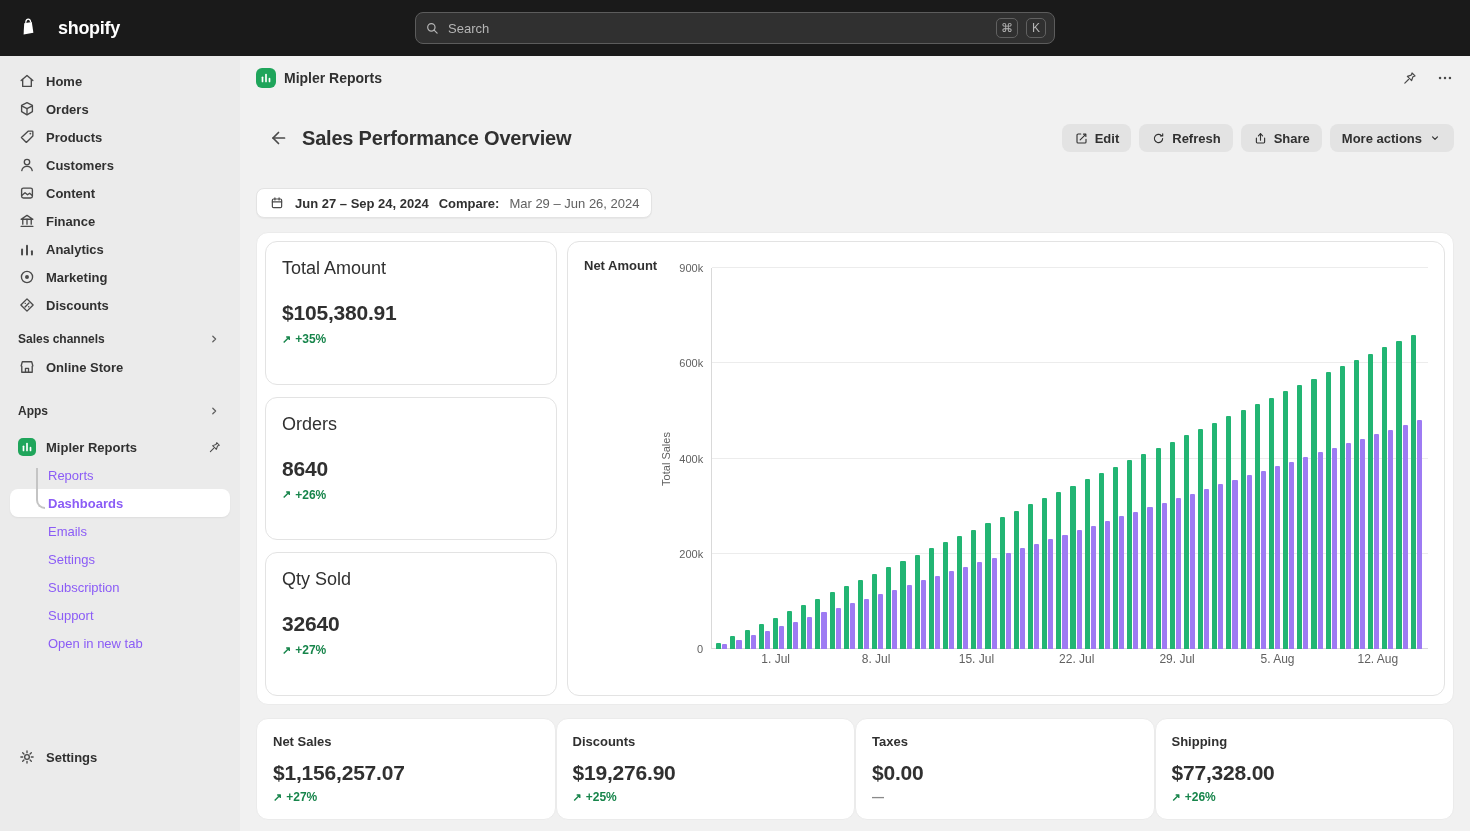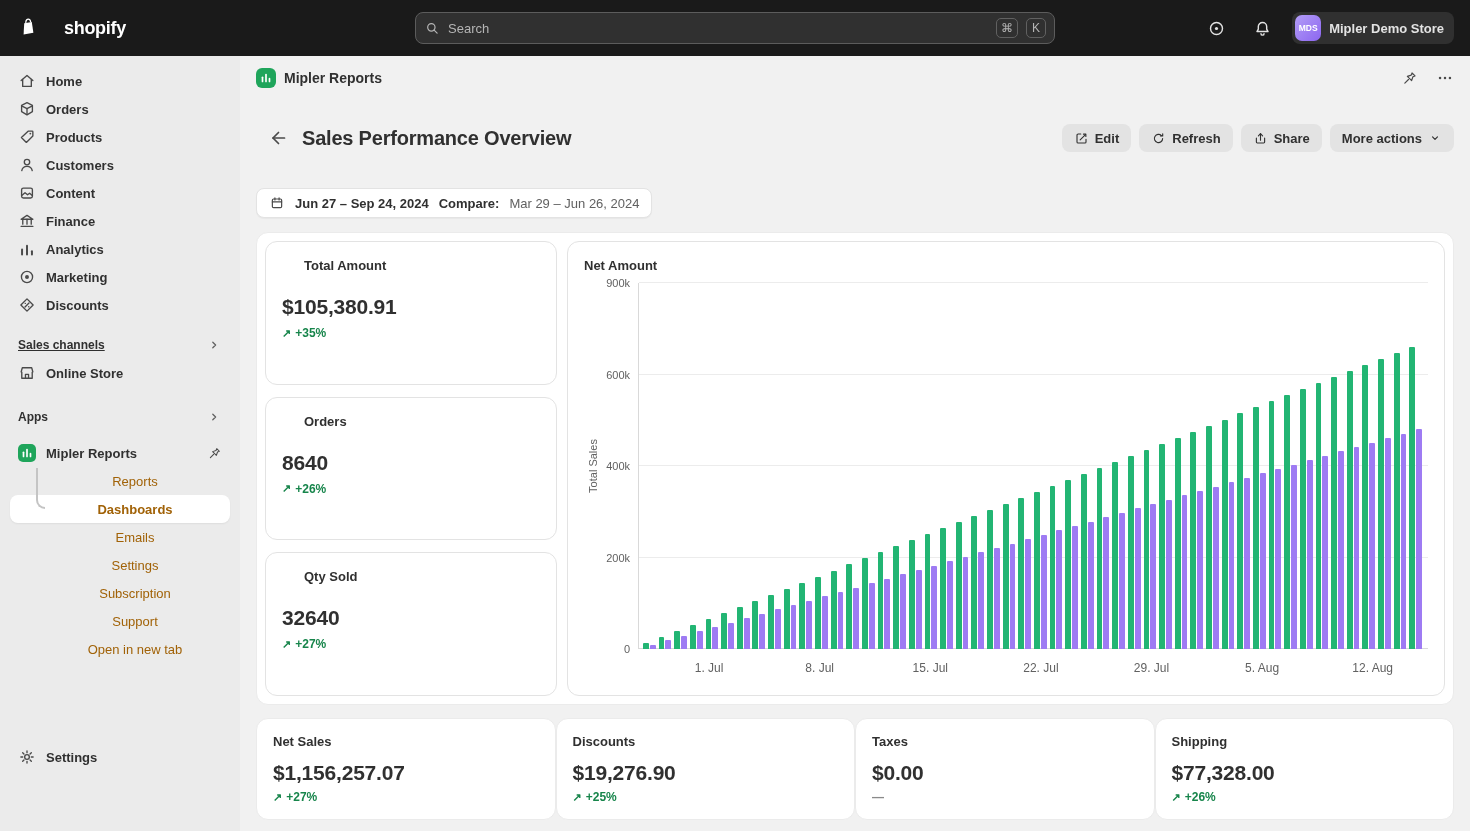--- a/index.html
+++ b/index.html
@@ -9,21 +9,21 @@
     font-family:"Liberation Sans", sans-serif;
     background:#f1f1f1; color:#303030;
   }
   svg { display:block; }
 
   
   .topbar {
     position:fixed; top:0; left:0; width:1470px; height:56px;
     background:#1a1a1a; display:flex; align-items:center; padding:0 16px; z-index:50;
   }
-  .logo { display:flex; align-items:center; gap:24px; }
+  .logo { display:flex; align-items:center; gap:18px; }
   .logo-word { color:#fff; font-size:18px; font-weight:700; letter-spacing:-0.3px; }
   .searchbar {
     position:absolute; left:50%; top:12px; transform:translateX(-50%);
     width:640px; height:32px; background:#303030; border:1px solid #5c5c5c;
     border-radius:8px; display:flex; align-items:center; gap:8px; padding:0 8px;
     color:#b5b5b5; font-size:13px; cursor:text;
   }
   .searchbar .spacer { flex:1; }
   .kbd {
     min-width:20px; height:20px; padding:0 4px; border:1px solid #616161; border-radius:5px;
@@ -49,24 +49,24 @@
   }
   .nav-item {
     height:28px; border-radius:8px; display:flex; align-items:center; gap:10px;
     padding:0 8px; font-size:13px; font-weight:600; color:#303030; cursor:pointer;
   }
   .section-head {
     height:24px; display:flex; align-items:center; justify-content:space-between;
     padding:0 8px; font-size:12px; font-weight:700; color:#303030; cursor:pointer;
   }
   .section-head .chev { color:#616161; }
-  .mt14 { margin-top:14px;text-decoration:underline; } .mt2 { margin-top:2px; } .mt18 { margin-top:18px; } .mt10 { margin-top:10px; }
+  .mt14 { margin-top:8px; } .mt2 { margin-top:2px; } .mt18 { margin-top:18px; } .mt10 { margin-top:10px; }
   .sub-item {
     height:28px; border-radius:8px; display:flex; align-items:center;
-    padding:0 8px 0 38px; font-size:13px; font-weight:400; color:#a16207; cursor:pointer;justify-content:center;
+    padding:0 8px 0 38px; font-size:13px; font-weight:400; color:#8b5cf6; cursor:pointer;
   }
   .sub-item.selected { background:#fff; font-weight:600; box-shadow:0 1px 2px rgba(0,0,0,0.06); }
   .elbow {
     position:absolute; left:36px; top:412px; width:9px; height:41px;
     border-left:2px solid #c4c4c4; border-bottom:2px solid #c4c4c4;
     border-bottom-left-radius:9px; pointer-events:none;
   }
   .sidebar-bottom { position:absolute; left:10px; right:10px; bottom:60px; }
   .app-badge {
     width:18px; height:18px; border-radius:5px; background:#1fa55b;
@@ -103,49 +103,49 @@
 
   .panel {
     margin:14px 16px 0 16px; height:473px; background:#fff;
     border:1px solid #ebebeb; border-radius:12px; padding:8px;
     display:flex; gap:10px;
   }
   .metric-col { width:292px; display:flex; flex-direction:column; gap:12px; }
   .metric-card {
     flex:1; border:1px solid #e3e3e3; border-radius:12px; padding:16px; background:#fff;
   }
-  .metric-label { font-size:13px; font-weight:700;margin-left:22px; }
+  .metric-label { font-size:18px; font-weight:400; }
   .metric-value { font-size:21px; font-weight:700; margin-top:22px; letter-spacing:-0.2px; }
   .delta { margin-top:7px; display:flex; align-items:center; gap:4px; color:#17854b; font-size:12px; font-weight:700; }
   .delta .trend-icon { font-size:11px; line-height:1; }
   .delta.neutral { color:#8a8a8a; }
 
   .chart-card {
     flex:1; border:1px solid #e3e3e3; border-radius:12px; padding:16px;
-    display:flex; flex-direction:column; background:#fff; min-width:0;
+    display:flex; flex-direction:row; background:#fff; min-width:0;
   }
   .chart-title { font-size:13px; font-weight:700; }
   .chart-area { flex:1; display:flex; margin-top:10px; min-height:0; }
   .ylabel-col { width:18px; position:relative; margin-bottom:30px; }
   .ylabel {
     position:absolute; top:50%; left:50%;
     transform:translate(-50%,-50%) rotate(-90deg);
     font-size:11px; color:#616161; white-space:nowrap;
   }
   .yticks-col { width:36px; position:relative; margin-bottom:30px; }
   .ytick { position:absolute; right:8px; transform:translateY(50%); font-size:11px; color:#616161; }
   .plot-col { flex:1; display:flex; flex-direction:column; min-width:0; }
   .plot { flex:1; position:relative; border-left:1px solid #d9d9d9; }
   .gridline { position:absolute; left:0; right:0; height:1px; background:#ececec; }
   .gridline.base { background:#d9d9d9; }
   .bars { position:absolute; left:4px; right:6px; top:0; bottom:0; display:flex; align-items:flex-end; gap:3px; }
   .bar-pair { flex:1; display:flex; align-items:flex-end; gap:1px; height:100%; }
   .bar { flex:1; border-radius:1px 1px 0 0; }
   .xticks { height:30px; position:relative; }
-  .xtick { position:absolute; top:12px; transform:translateX(-50%); font-size:12px; color:#616161; white-space:nowrap; }
+  .xtick { position:absolute; top:3px; transform:translateX(-50%); font-size:12px; color:#616161; white-space:nowrap; }
 
   .summary-row { margin:13px 16px 0 16px; display:flex; }
   .summary-card {
     flex:1; background:#fff; border:1px solid #ebebeb; border-radius:12px;
     padding:15px 16px; height:102px;
   }
   .summary-label { font-size:13px; font-weight:700; }
   .summary-value { font-size:21px; font-weight:700; margin-top:12px; letter-spacing:-0.2px; }
   .summary-card .delta { margin-top:5px; }
 </style>
@@ -169,38 +169,20 @@
         <circle cx="9.2" cy="9.2" r="4.6"></circle>
           <path d="M12.6 12.6 L16.4 16.4"></path>
       </svg>
     </span>
     <span>Search</span>
     <span class="spacer"></span>
     <span class="kbd">⌘</span>
     <span class="kbd">K</span>
   </div>
 
-  <div class="topbar-right">
-    <div class="icon-btn-dark">
-      <svg viewBox="0 0 20 20" width="19" height="19" fill="none" stroke="#e3e3e3" stroke-width="1.5">
-        <circle cx="10" cy="10" r="6.3"></circle>
-          <circle cx="10" cy="10" r="1.7" fill="#e3e3e3" stroke="none"></circle>
-      </svg>
-    </div>
-    <div class="icon-btn-dark">
-      <svg viewBox="0 0 20 20" width="19" height="19" fill="none" stroke="#e3e3e3" stroke-width="1.5" stroke-linejoin="round" stroke-linecap="round">
-        <path d="M10 3.6 a4.4 4.4 0 0 1 4.4 4.4 v2.6 l1.4 2.6 H4.2 L5.6 10.6 V8 A4.4 4.4 0 0 1 10 3.6 Z"></path>
-        <path d="M8.4 15.4 a1.6 1.6 0 0 0 3.2 0"></path>
-      </svg>
-    </div>
-    <div class="store-chip">
-      <span class="avatar">MDS</span>
-      <span class="store-name">Mipler Demo Store</span>
-    </div>
-  </div>
 </header>
 
 <nav class="sidebar">
 
   <div class="nav-item">
     <span>
         <svg viewBox="0 0 20 20" width="18" height="18" fill="none" stroke="#4a4a4a" stroke-width="1.5" stroke-linecap="round" stroke-linejoin="round">
           <path d="M3.5 9.5 L10 3.8 L16.5 9.5"></path>
           <path d="M5.2 8.2 V16 H14.8 V8.2"></path>
         </svg>

